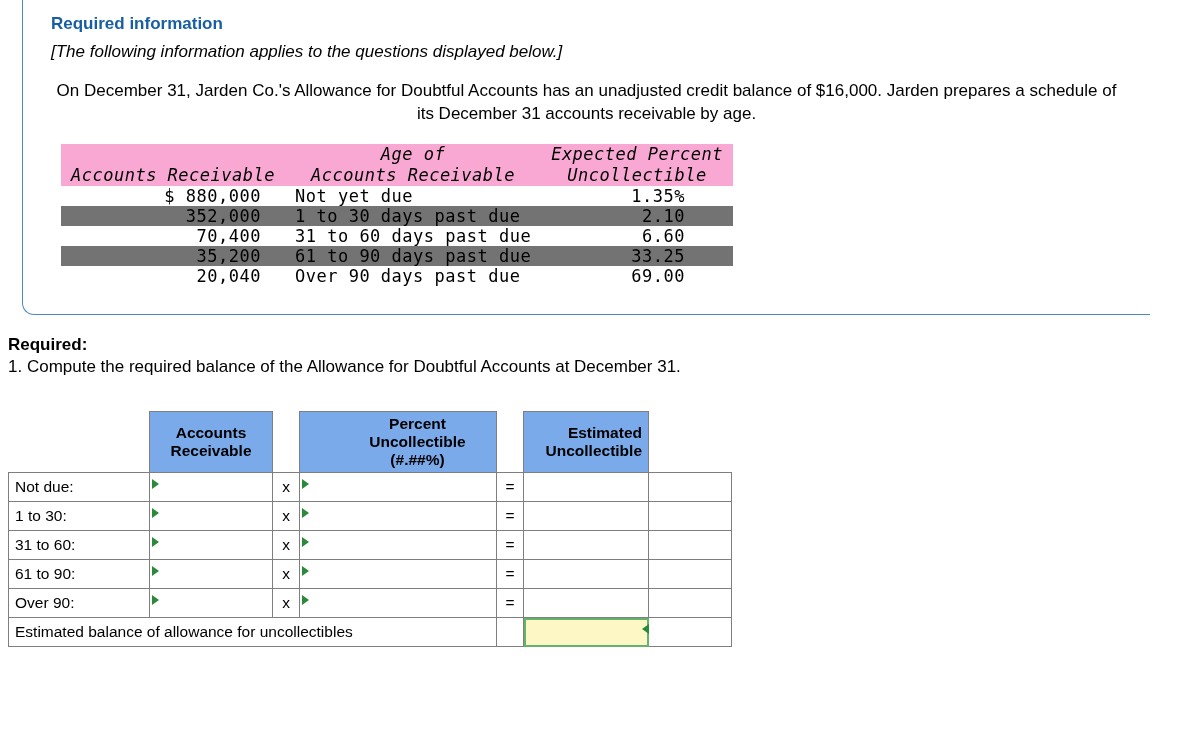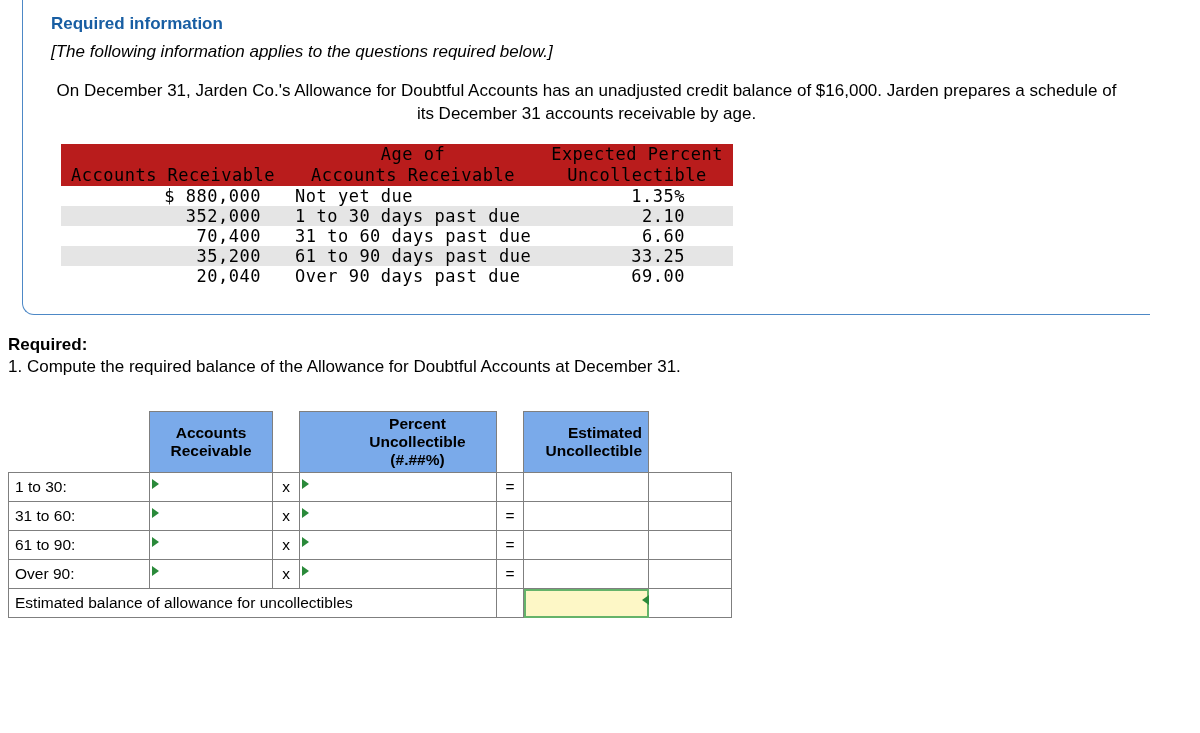--- a/index.html
+++ b/index.html
@@ -38,25 +38,26 @@
     font-family: "Lucida Console", Monaco, monospace;
     letter-spacing: 0.5px;
     border-collapse: collapse;
     margin-left: 10px;
   }
   .sched td {
     padding: 0 10px;
     white-space: pre;
   }
   .sched .hdr td {
-    background: #b91c1c;
+    background: #f9a8d4;
     text-align: center;
     line-height: 1.25;
-  }
-  .sched .stripe td { background: #e5e5e5; }
+    font-style: italic;
+  }
+  .sched .stripe td { background: #737373; }
   .sched .ar { text-align: right; padding-right: 24px; }
   .sched .pc { text-align: right; padding-right: 48px; }
   .outer {
     padding: 20px 24px 20px 8px;
   }
   .req-title {
     font-weight: bold;
     margin-bottom: 2px;
   }
   .req-text {
@@ -99,21 +100,21 @@
     background: #fdf7c6;
     outline: 2px solid #65b36a;
     outline-offset: -2px;
   }
 </style>
 </head>
 <body>
 
 <div class="box">
   <div class="req-hdr">Required information</div>
-  <div class="italic">[The following information applies to the questions required below.]</div>
+  <div class="italic">[The following information applies to the questions displayed below.]</div>
   <div class="paragraph">On December 31, Jarden Co.'s Allowance for Doubtful Accounts has an unadjusted credit balance of $16,000. Jarden prepares a schedule of its December 31 accounts receivable by age.</div>
 
   <table class="sched">
     <tbody>
         <tr class="hdr">
       <td style="vertical-align:bottom;"><span>Accounts Receivable</span></td>
       <td><span>Age of</span><br><span>Accounts Receivable</span></td>
       <td><span>Expected Percent</span><br><span>Uncollectible</span></td>
     </tr>
     <tr>
@@ -157,20 +158,33 @@
       <th class="rowlbl" style="background:#fff;border-top:1px solid #fff;border-left:1px solid #fff;"></th>
       <th class="acc" colspan="1">Accounts Receivable</th>
       <th style="background:#fff;border-top:1px solid #fff;" class="op"></th>
       <th class="pct">Percent Uncollectible (#.##%)</th>
       <th style="background:#fff;border-top:1px solid #fff;" class="op"></th>
       <th class="est">Estimated Uncollectible</th>
       <th class="tail" style="background:#fff;border-top:1px solid #fff;border-right:1px solid #fff;"></th>
     </tr>
 
     <tr>
+      <td class="rowlbl">Not due:</td>
+      <td class="acc">
+            <span class="tri"></span>
+          </td>
+      <td class="op">x</td>
+      <td class="pct">
+            <span class="tri"></span>
+          </td>
+      <td class="op">=</td>
+      <td class="est"></td>
+      <td class="tail"></td>
+    </tr>
+    <tr>
       <td class="rowlbl">1 to 30:</td>
       <td class="acc">
             <span class="tri"></span>
           </td>
       <td class="op">x</td>
       <td class="pct">
             <span class="tri"></span>
           </td>
       <td class="op">=</td>
       <td class="est"></td>

